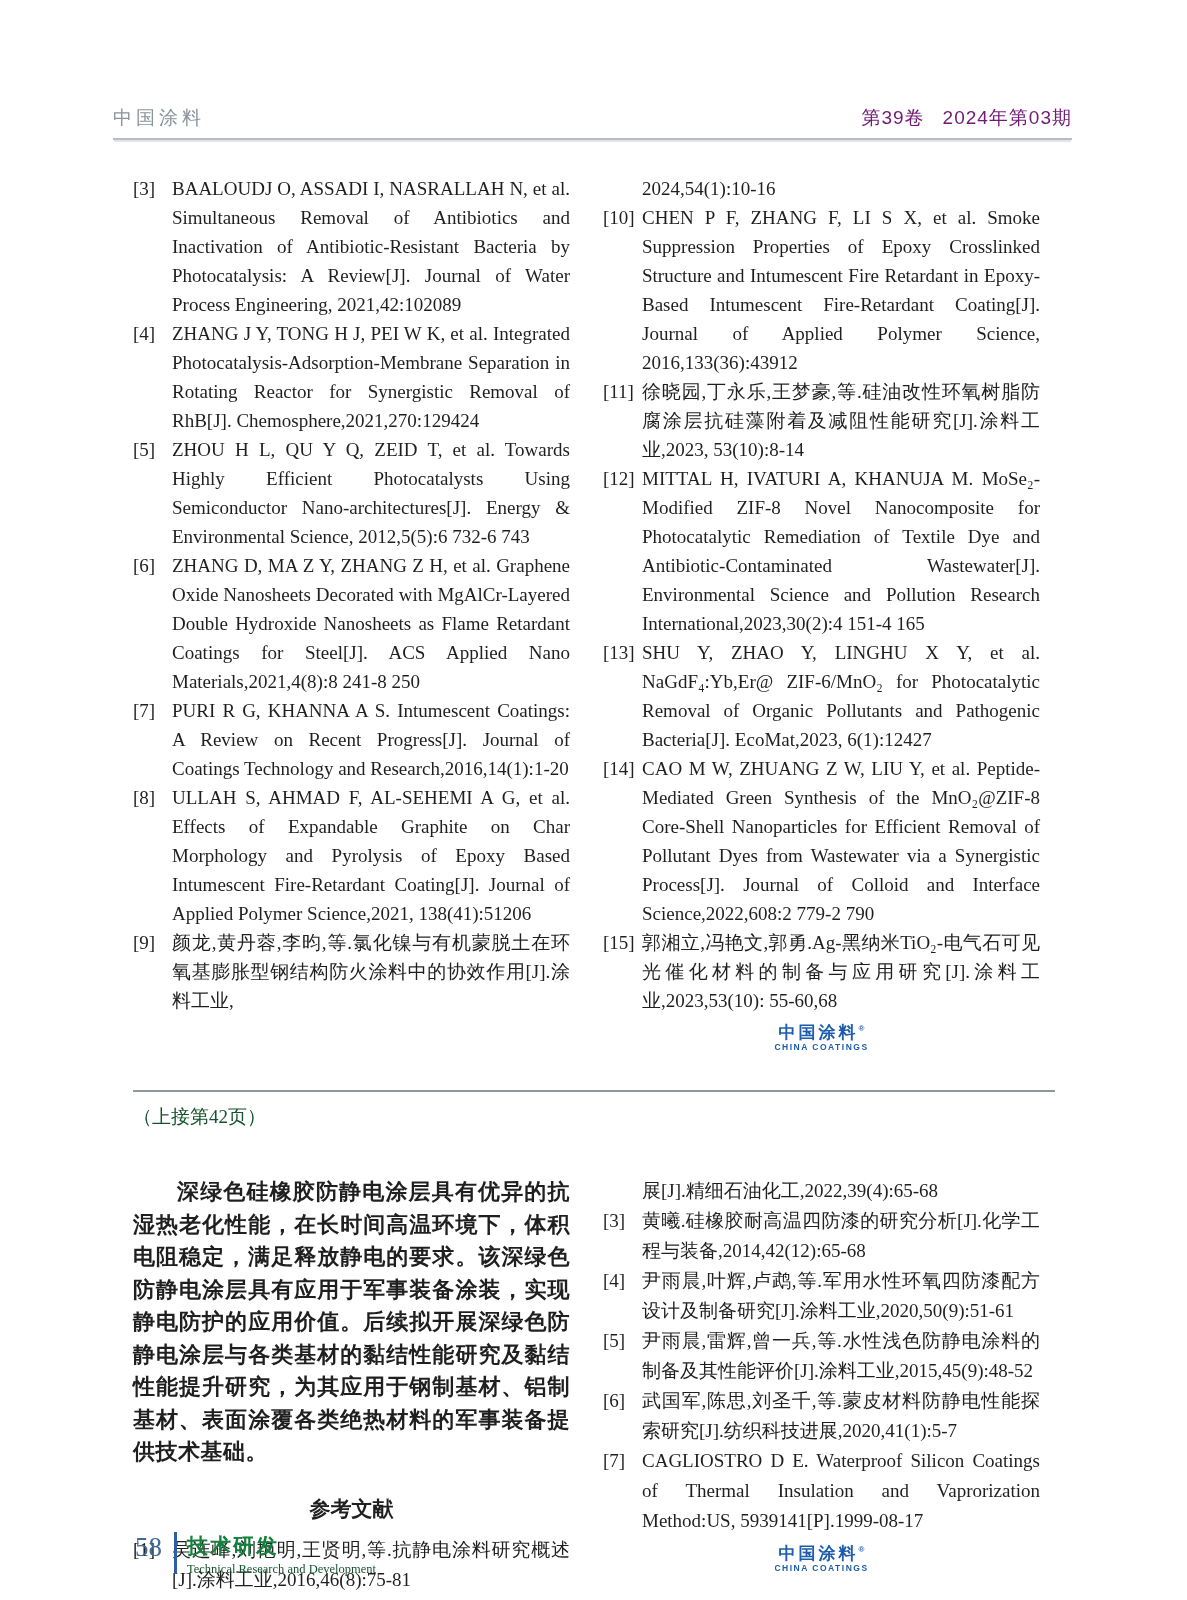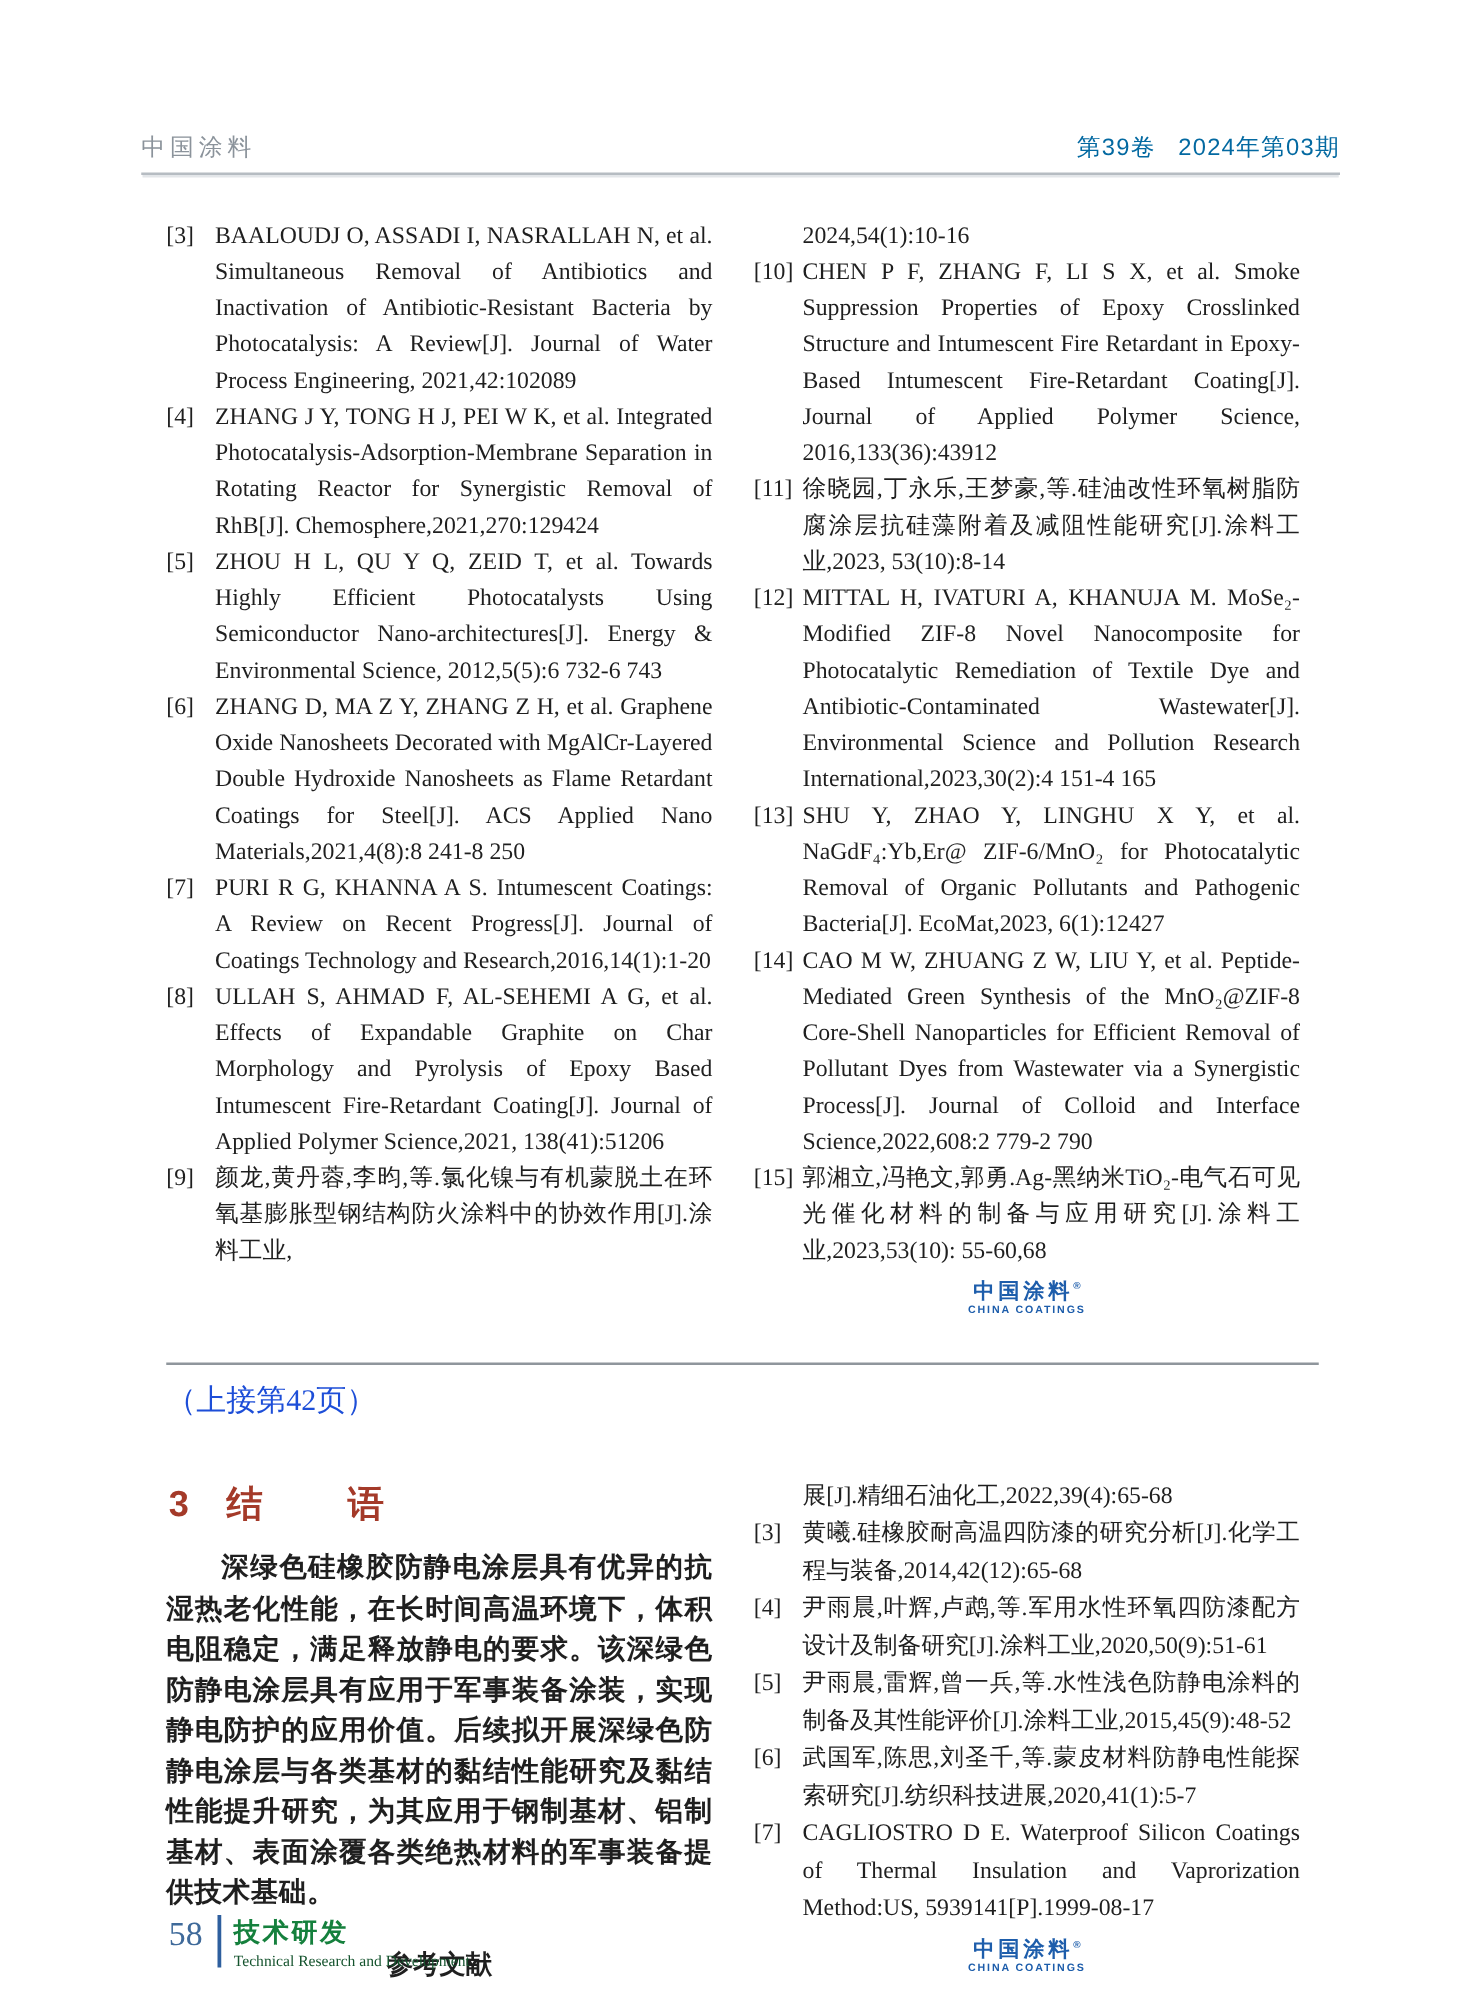--- a/index.html
+++ b/index.html
@@ -24,21 +24,21 @@
     box-shadow: 0 3px 0 -1px #e3e6e9;
   }
   .journal-title {
     font-size: 19px;
     color: #8b939b;
     letter-spacing: 4px;
     font-family: "Liberation Sans", "DejaVu Sans", sans-serif;
   }
   .issue-info {
     font-size: 19px;
-    color: #0369a1;
+    color: #701a75;
     letter-spacing: 1px;
     font-family: "Liberation Sans", "DejaVu Sans", sans-serif;
   }
   .issue-info .vol { margin-right: 18px; }
   
   .refs-top {
     margin: 34px 147px 0 133px;
     display: flex;
     gap: 33px;
   }
@@ -73,22 +73,22 @@
     font-weight: bold;
     letter-spacing: 1.5px;
   }
   
   .divider {
     margin: 38px 132px 0 133px;
     border-top: 2px solid #8f969c;
   }
   .continued {
     margin: 12px 0 0 133px;
-    font-size: 24px;
-    color: #1d4ed8;
+    font-size: 19px;
+    color: #14532d;
     font-family: Liberation Serif, serif;
   }
   
   .bottom {
     margin: 46px 147px 0 133px;
     display: flex;
     gap: 33px;
   }
   .section-heading {
     color: #a43a29;
@@ -244,23 +244,20 @@
       </div>
     </div>
   </div>
 
   <div class="divider"></div>
 
   <div class="continued">（上接第42页）</div>
 
   <div class="bottom">
     <div class="col">
-      <div class="section-heading">
-        <span class="sec-num">3</span><span class="sec-title">结 语</span>
-      </div>
       <div class="conclusion-para">深绿色硅橡胶防静电涂层具有优异的抗湿热老化性能，在长时间高温环境下，体积电阻稳定，满足释放静电的要求。该深绿色防静电涂层具有应用于军事装备涂装，实现静电防护的应用价值。后续拟开展深绿色防静电涂层与各类基材的黏结性能研究及黏结性能提升研究，为其应用于钢制基材、铝制基材、表面涂覆各类绝热材料的军事装备提供技术基础。</div>
       <div class="refs-heading">参考文献</div>
       <div class="refs-bottom">
   <div class="ref">
     <span class="ref-num">[1]</span>
     <span class="ref-text">吴连峰,刘艳明,王贤明,等.抗静电涂料研究概述[J].涂料工业,2016,46(8):75-81</span>
   </div>
 
 </div>
     </div>

